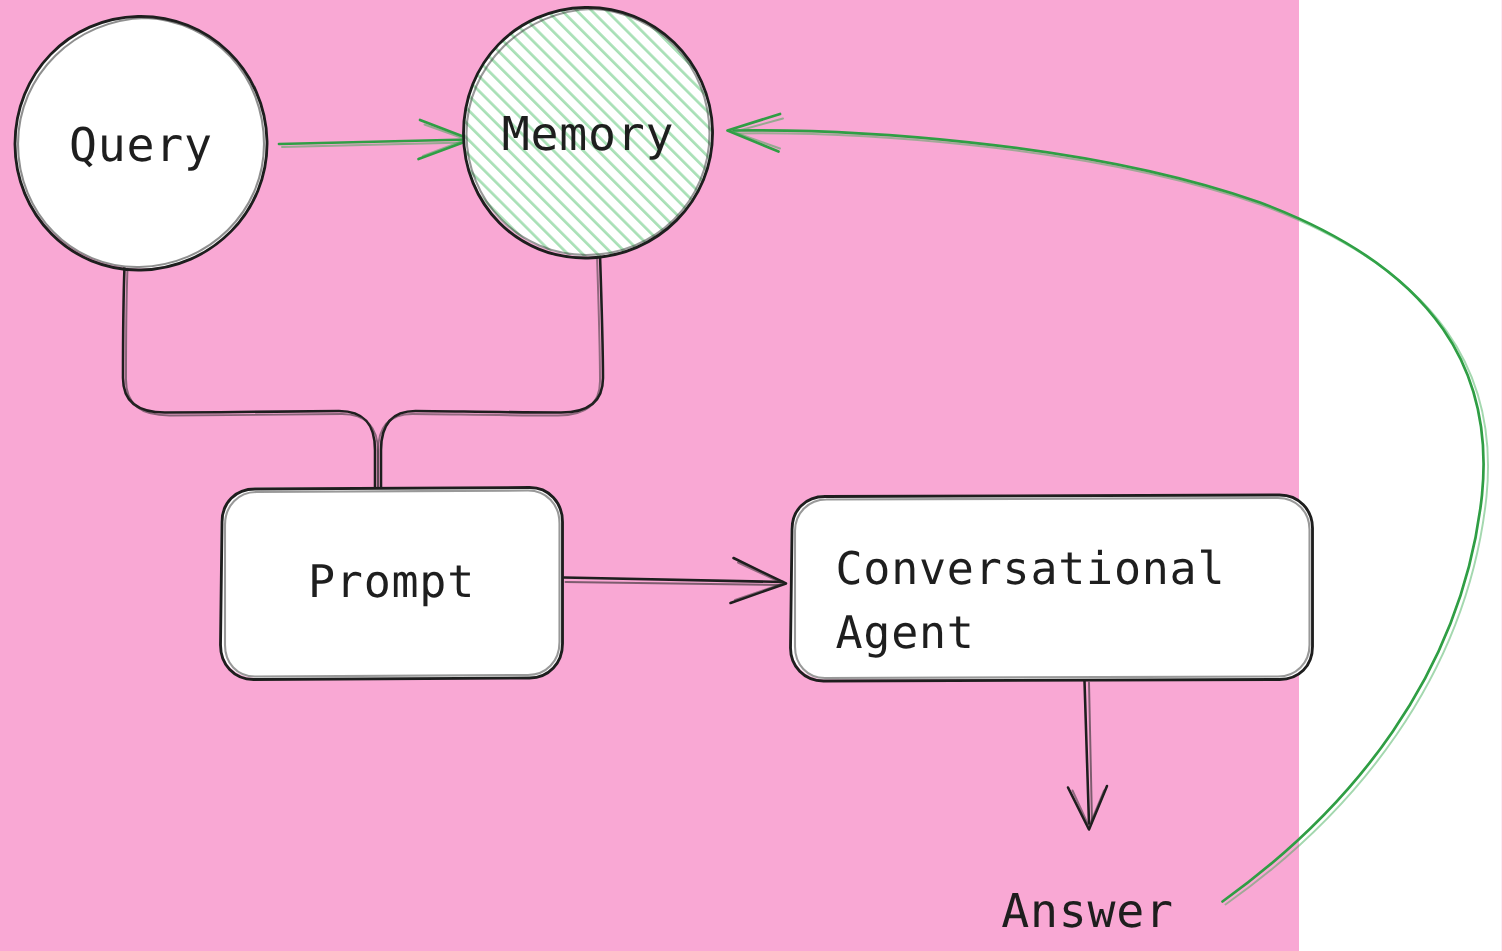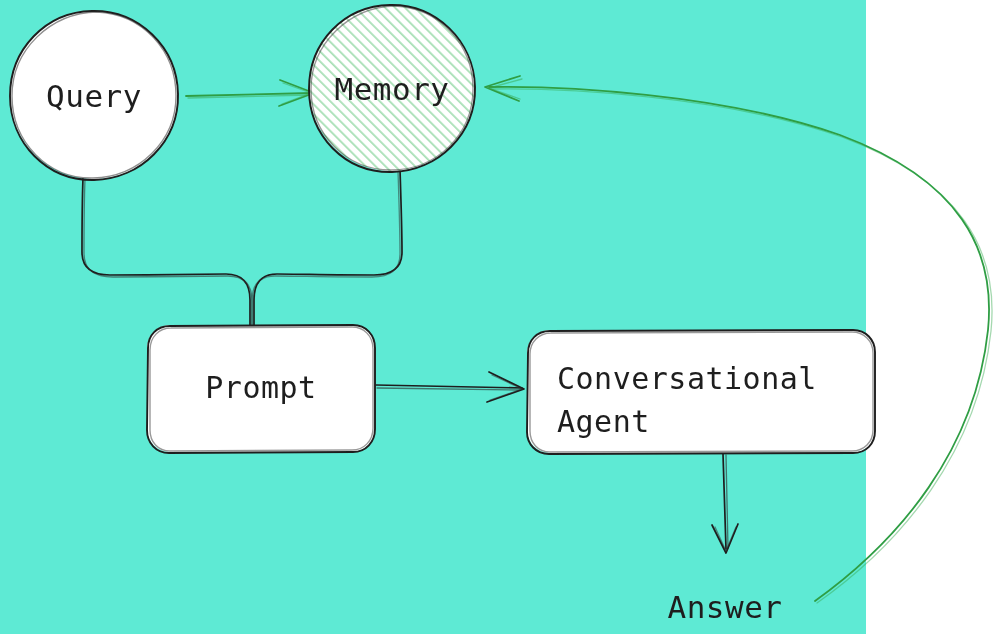--- a/index.html
+++ b/index.html
@@ -10,21 +10,21 @@
   body {
     width: 1001px;
     height: 634px;
     overflow: hidden;
     font-family: "DejaVu Sans Mono", monospace;
   }
   #diagram-root {
     position: relative;
     width: 866px;
     height: 634px;
-    background: #5eead4;
+    background: #f9a8d4;
   }
   svg#diagram-svg {
     display: block;
     width: 1001px;
     height: 634px;
   }
   .node-label {
     font-family: "DejaVu Sans Mono", "Liberation Mono", monospace;
     fill: #1e1e1e;
     font-size: 31px;

